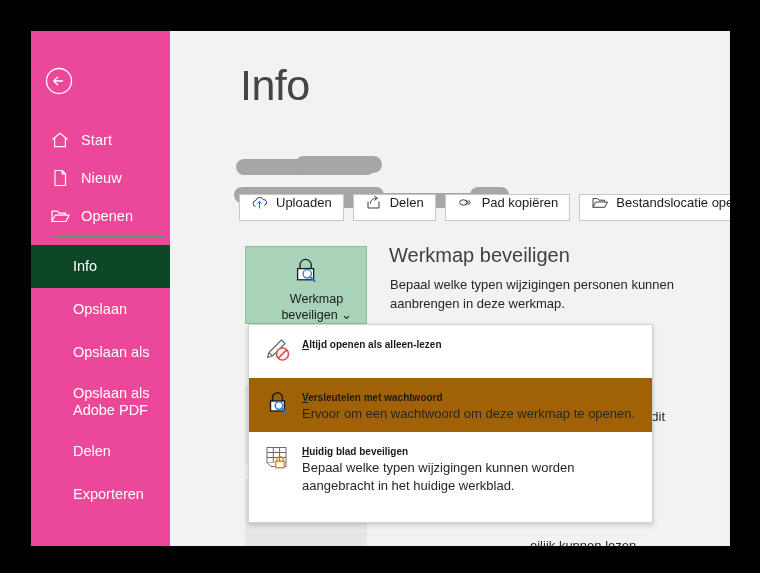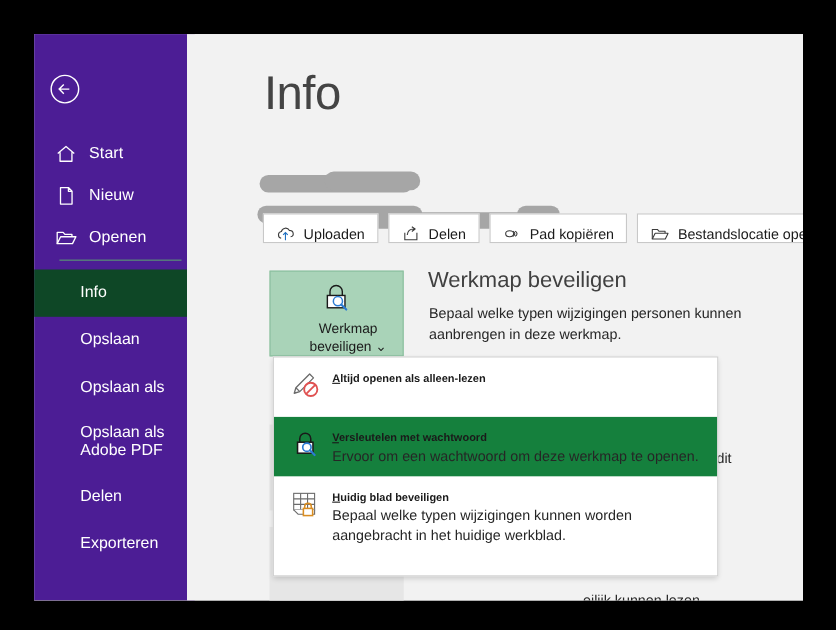--- a/index.html
+++ b/index.html
@@ -21,21 +21,21 @@
     overflow: hidden;
   }
 
   
   #sidebar {
     position: absolute;
     left: 0;
     top: 0;
     width: 146px;
     height: 515px;
-    background: #4c1d95;
+    background: #ec4899;
     color: #ffffff;
   }
   #back-button {
     position: absolute;
     left: 14px;
     top: 36px;
     width: 28px;
     height: 28px;
   }
   .nav-top {
@@ -159,21 +159,21 @@
     left: 69px;
     top: 163px;
     display: flex;
     gap: 9px;
   }
   .tool-btn {
     height: 27px;
     border: 1px solid #c8c8c8;
     background: #ffffff;
     display: flex;
-    align-items: flex-end;
+    align-items: flex-start;
     padding: 0 11px;
     box-sizing: border-box;
     font-size: 13px;
     color: #1a1a1a;
     white-space: nowrap;
     cursor: pointer;
   }
   .tool-btn svg { margin-right: 8px; flex: 0 0 auto; }
 
   
@@ -256,21 +256,21 @@
     overflow: hidden;
     z-index: 20;
   }
   .menu-item {
     display: flex;
     align-items: flex-start;
     padding: 9px 12px 9px 14px;
     box-sizing: border-box;
     cursor: pointer;
   }
-  .menu-item.highlight { background: #15803d; }
+  .menu-item.highlight { background: #a16207; }
   .menu-ico {
     width: 30px;
     flex: 0 0 30px;
     margin-right: 9px;
     padding-top: 1px;
   }
   .menu-text { flex: 1 1 auto; }
   .menu-title {
     font-size: 10px;
     font-weight: bold;

